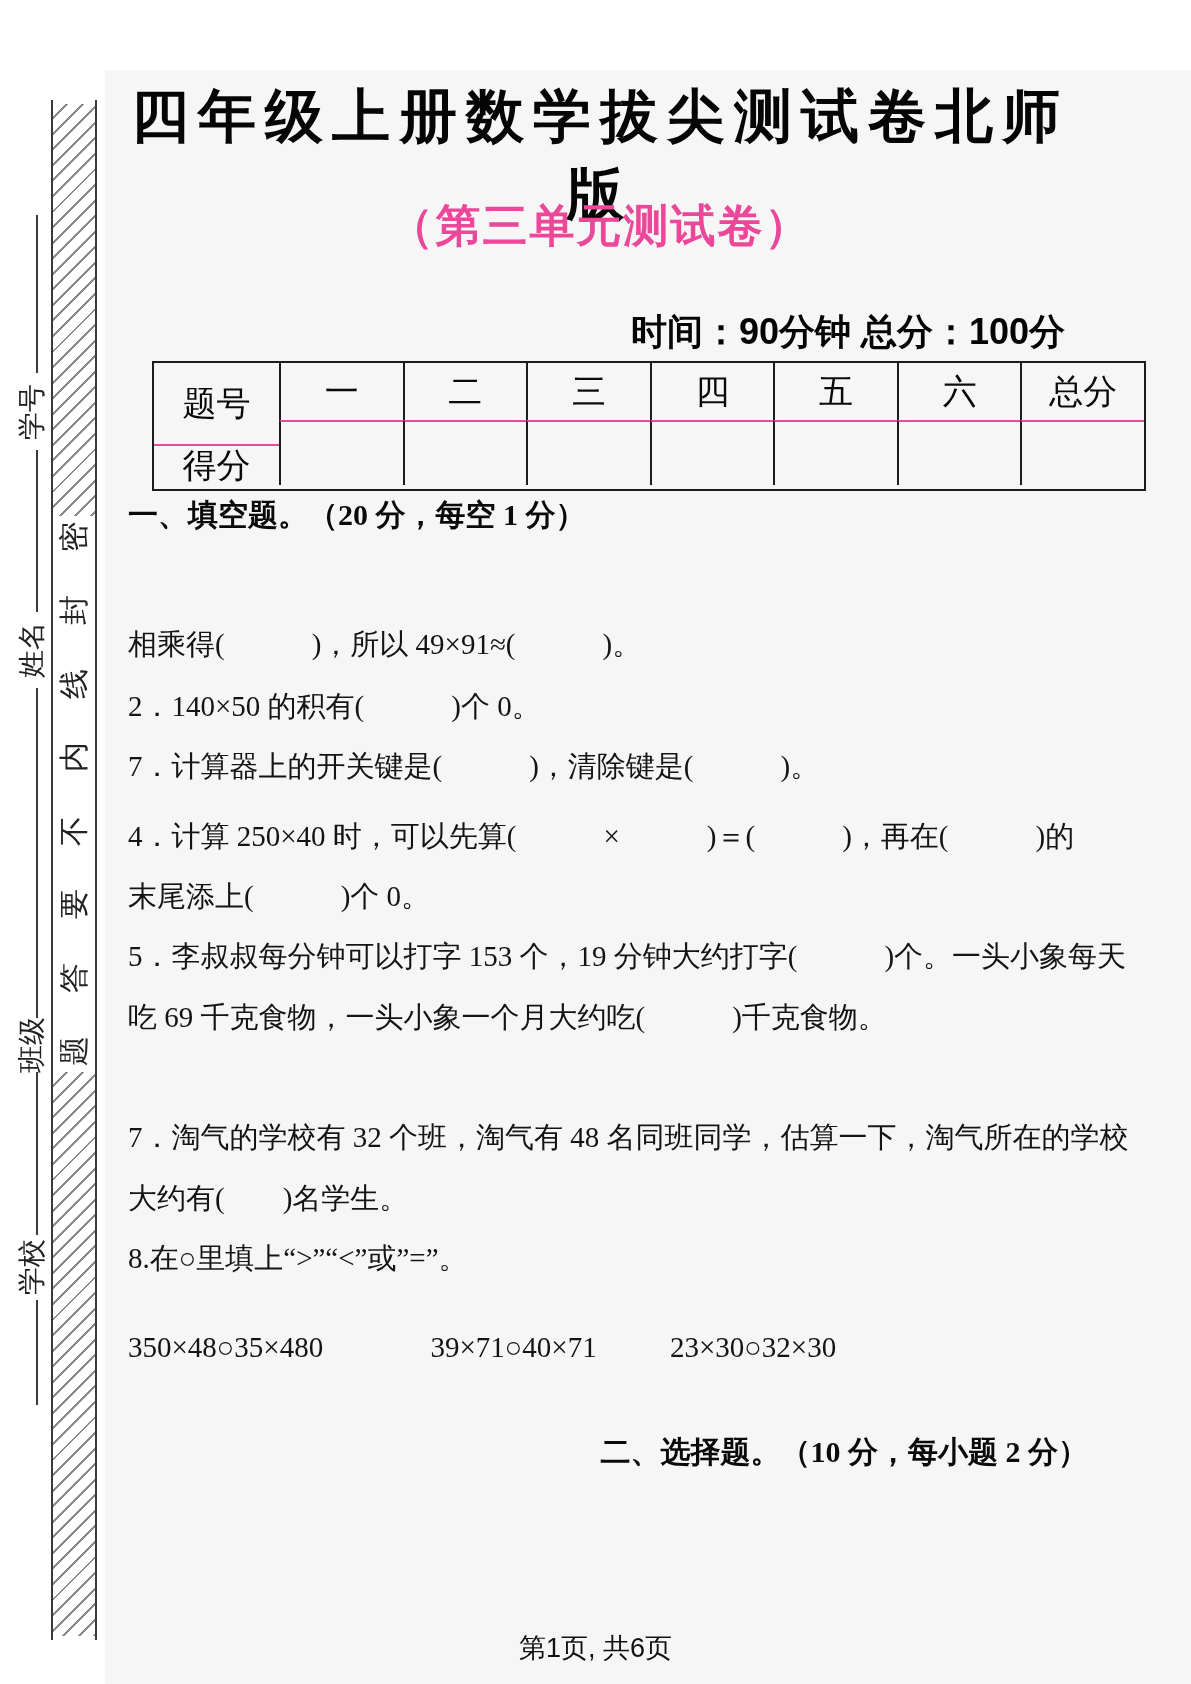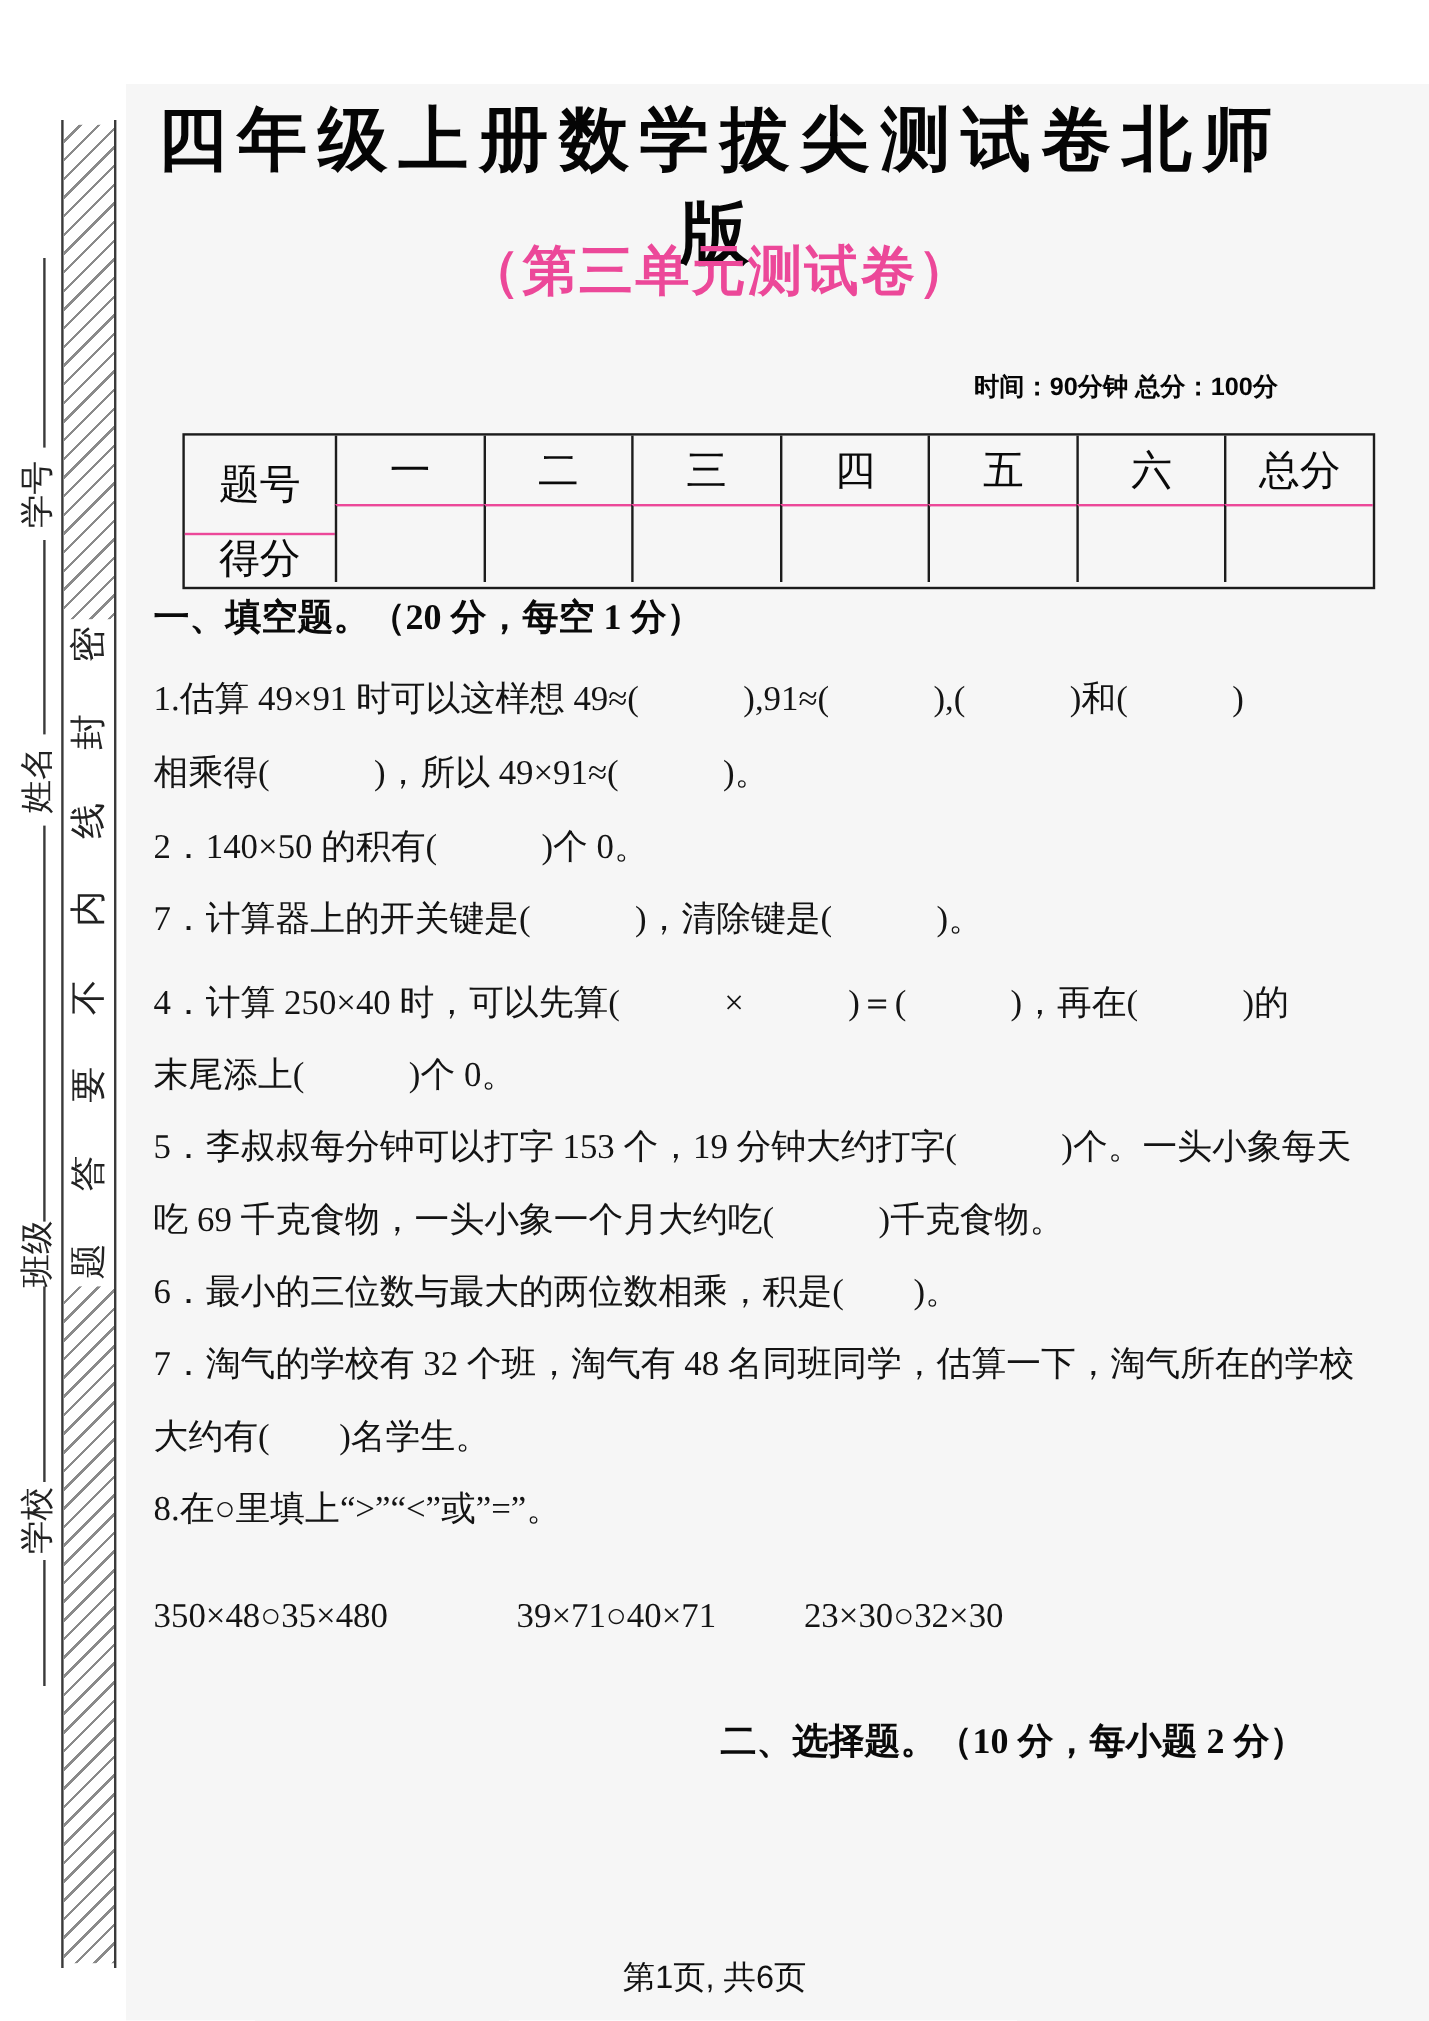--- a/index.html
+++ b/index.html
@@ -21,21 +21,21 @@
 
   
   .title{position:absolute;left:110px;width:980px;top:78px;text-align:center;
          font-family:"Liberation Sans","DejaVu Sans",sans-serif;font-weight:900;
          font-size:58px;letter-spacing:9px;color:#050505;}
   .subtitle{position:absolute;left:110px;width:980px;top:196px;text-align:center;
             font-family:"Liberation Sans","DejaVu Sans",sans-serif;font-weight:900;
             font-size:45px;letter-spacing:2px;color:#ec4899;}
   .meta{position:absolute;left:110px;width:955px;top:308px;text-align:right;
         font-family:"Liberation Sans","DejaVu Sans",sans-serif;font-weight:700;
-        font-size:21px;color:#050505;}
+        font-size:36px;color:#050505;}
 
   
   .score-table{position:absolute;left:152px;top:361px;width:990px;height:126px;
                display:grid;grid-template-columns:125px repeat(7,1fr);grid-template-rows:57px 65px;
                border:2px solid #1c1c1c;background:transparent;}
   .score-table .cell{border-left:2px solid #1c1c1c;border-top:2px solid #ec4899;
                      display:flex;align-items:center;justify-content:center;
                      font-size:34px;color:#0a0a0a;}
   .score-table .cell.first-col{border-left:none;margin-top:24px;}
   .score-table .cell.first-row{border-top:none;}
@@ -101,29 +101,27 @@
     <div class="cell"></div>
     <div class="cell"></div>
     <div class="cell"></div>
     <div class="cell"></div>
     <div class="cell"></div>
     <div class="cell"></div>
     <div class="cell"></div>
   </div>
 
   <div class="q-line sec-head" style="top:497px;">一、填空题。（20 分，每空 1 分）</div>
-  <div class="q-line" style="top:565px;">1.估算 49×91 时可以这样想 49≈(　　　),91≈(　　　),(　　　)和(　　　)</div>
   <div class="q-line" style="top:626px;">相乘得(　　　)，所以 49×91≈(　　　)。</div>
   <div class="q-line" style="top:688px;">2．140×50 的积有(　　　)个 0。</div>
   <div class="q-line" style="top:748px;">7．计算器上的开关键是(　　　)，清除键是(　　　)。</div>
   <div class="q-line" style="top:818px;">4．计算 250×40 时，可以先算(　　　×　　　)＝(　　　)，再在(　　　)的</div>
   <div class="q-line" style="top:878px;">末尾添上(　　　)个 0。</div>
   <div class="q-line" style="top:938px;">5．李叔叔每分钟可以打字 153 个，19 分钟大约打字(　　　)个。一头小象每天</div>
   <div class="q-line" style="top:999px;">吃 69 千克食物，一头小象一个月大约吃(　　　)千克食物。</div>
-  <div class="q-line" style="top:1059px;">6．最小的三位数与最大的两位数相乘，积是(　　)。</div>
   <div class="q-line" style="top:1119px;">7．淘气的学校有 32 个班，淘气有 48 名同班同学，估算一下，淘气所在的学校</div>
   <div class="q-line" style="top:1180px;">大约有(　　)名学生。</div>
   <div class="q-line" style="top:1240px;">8.在○里填上“&gt;”“&lt;”或”=”。</div>
 
   <div class="q-line" style="top:1307px;">
     <span class="cmp-item cmp-gap1">350×48○35×480</span>
     <span class="cmp-item cmp-gap2">39×71○40×71</span>
     <span class="cmp-item">23×30○32×30</span>
   </div>
 

